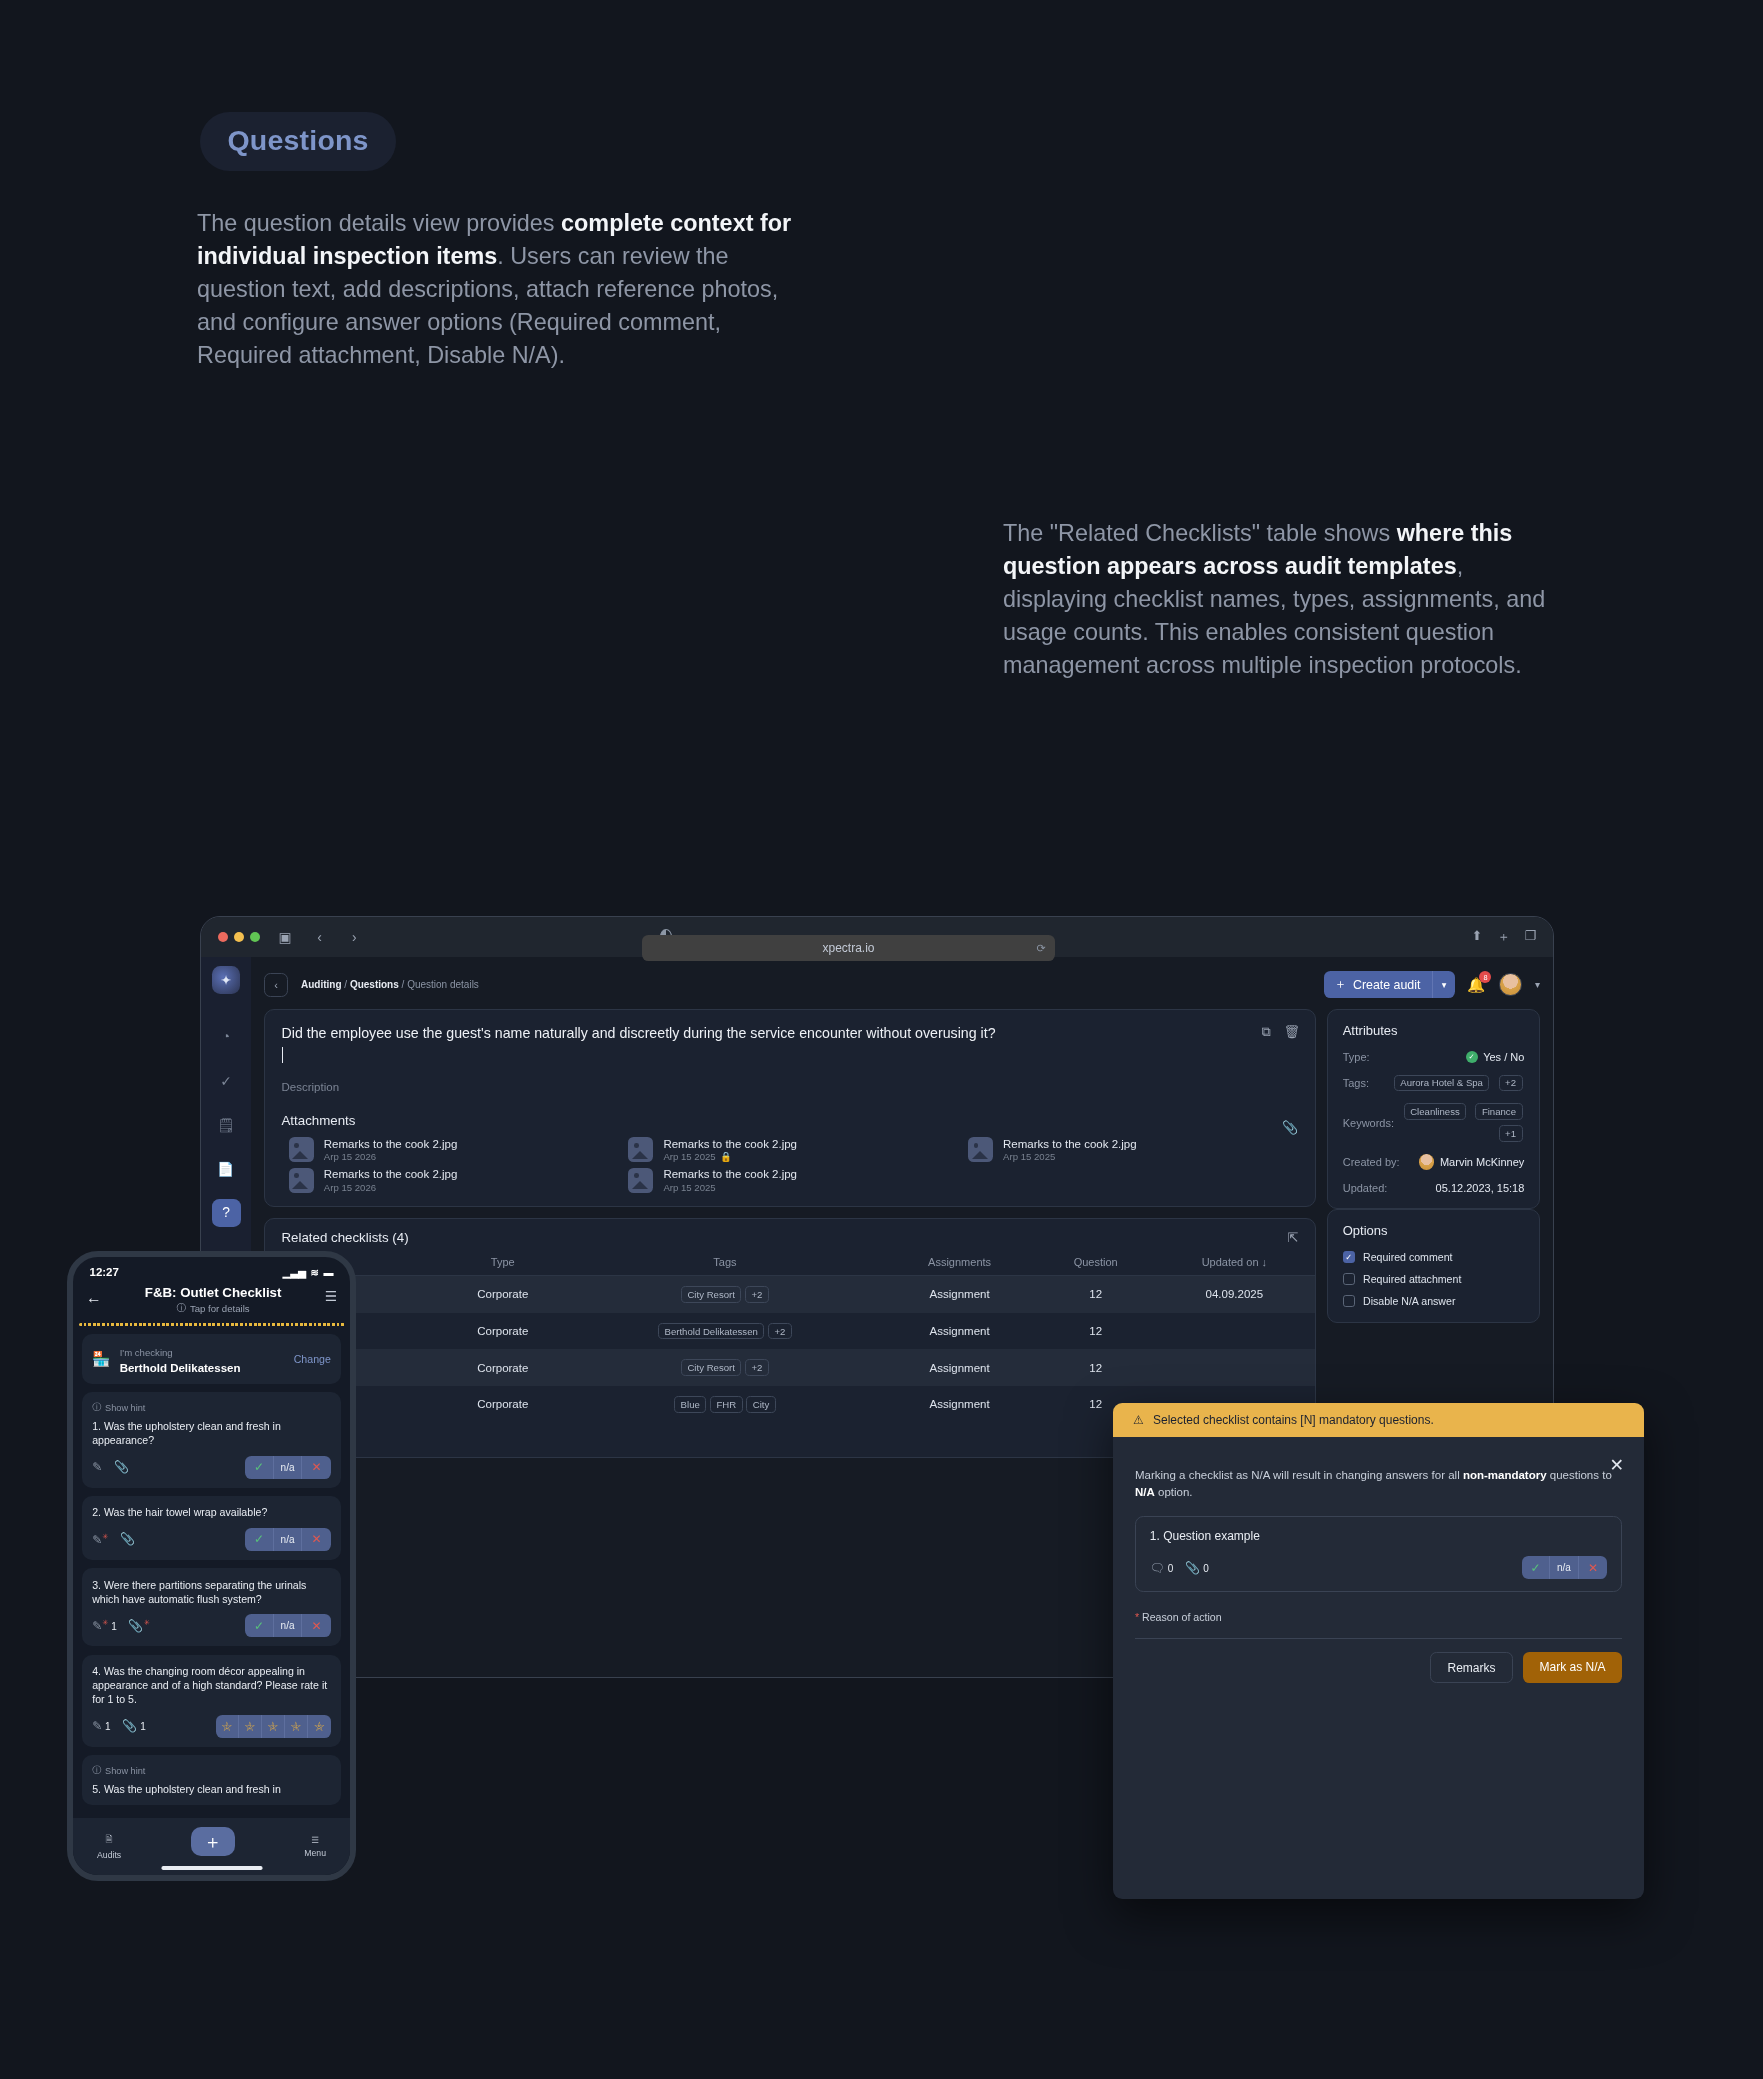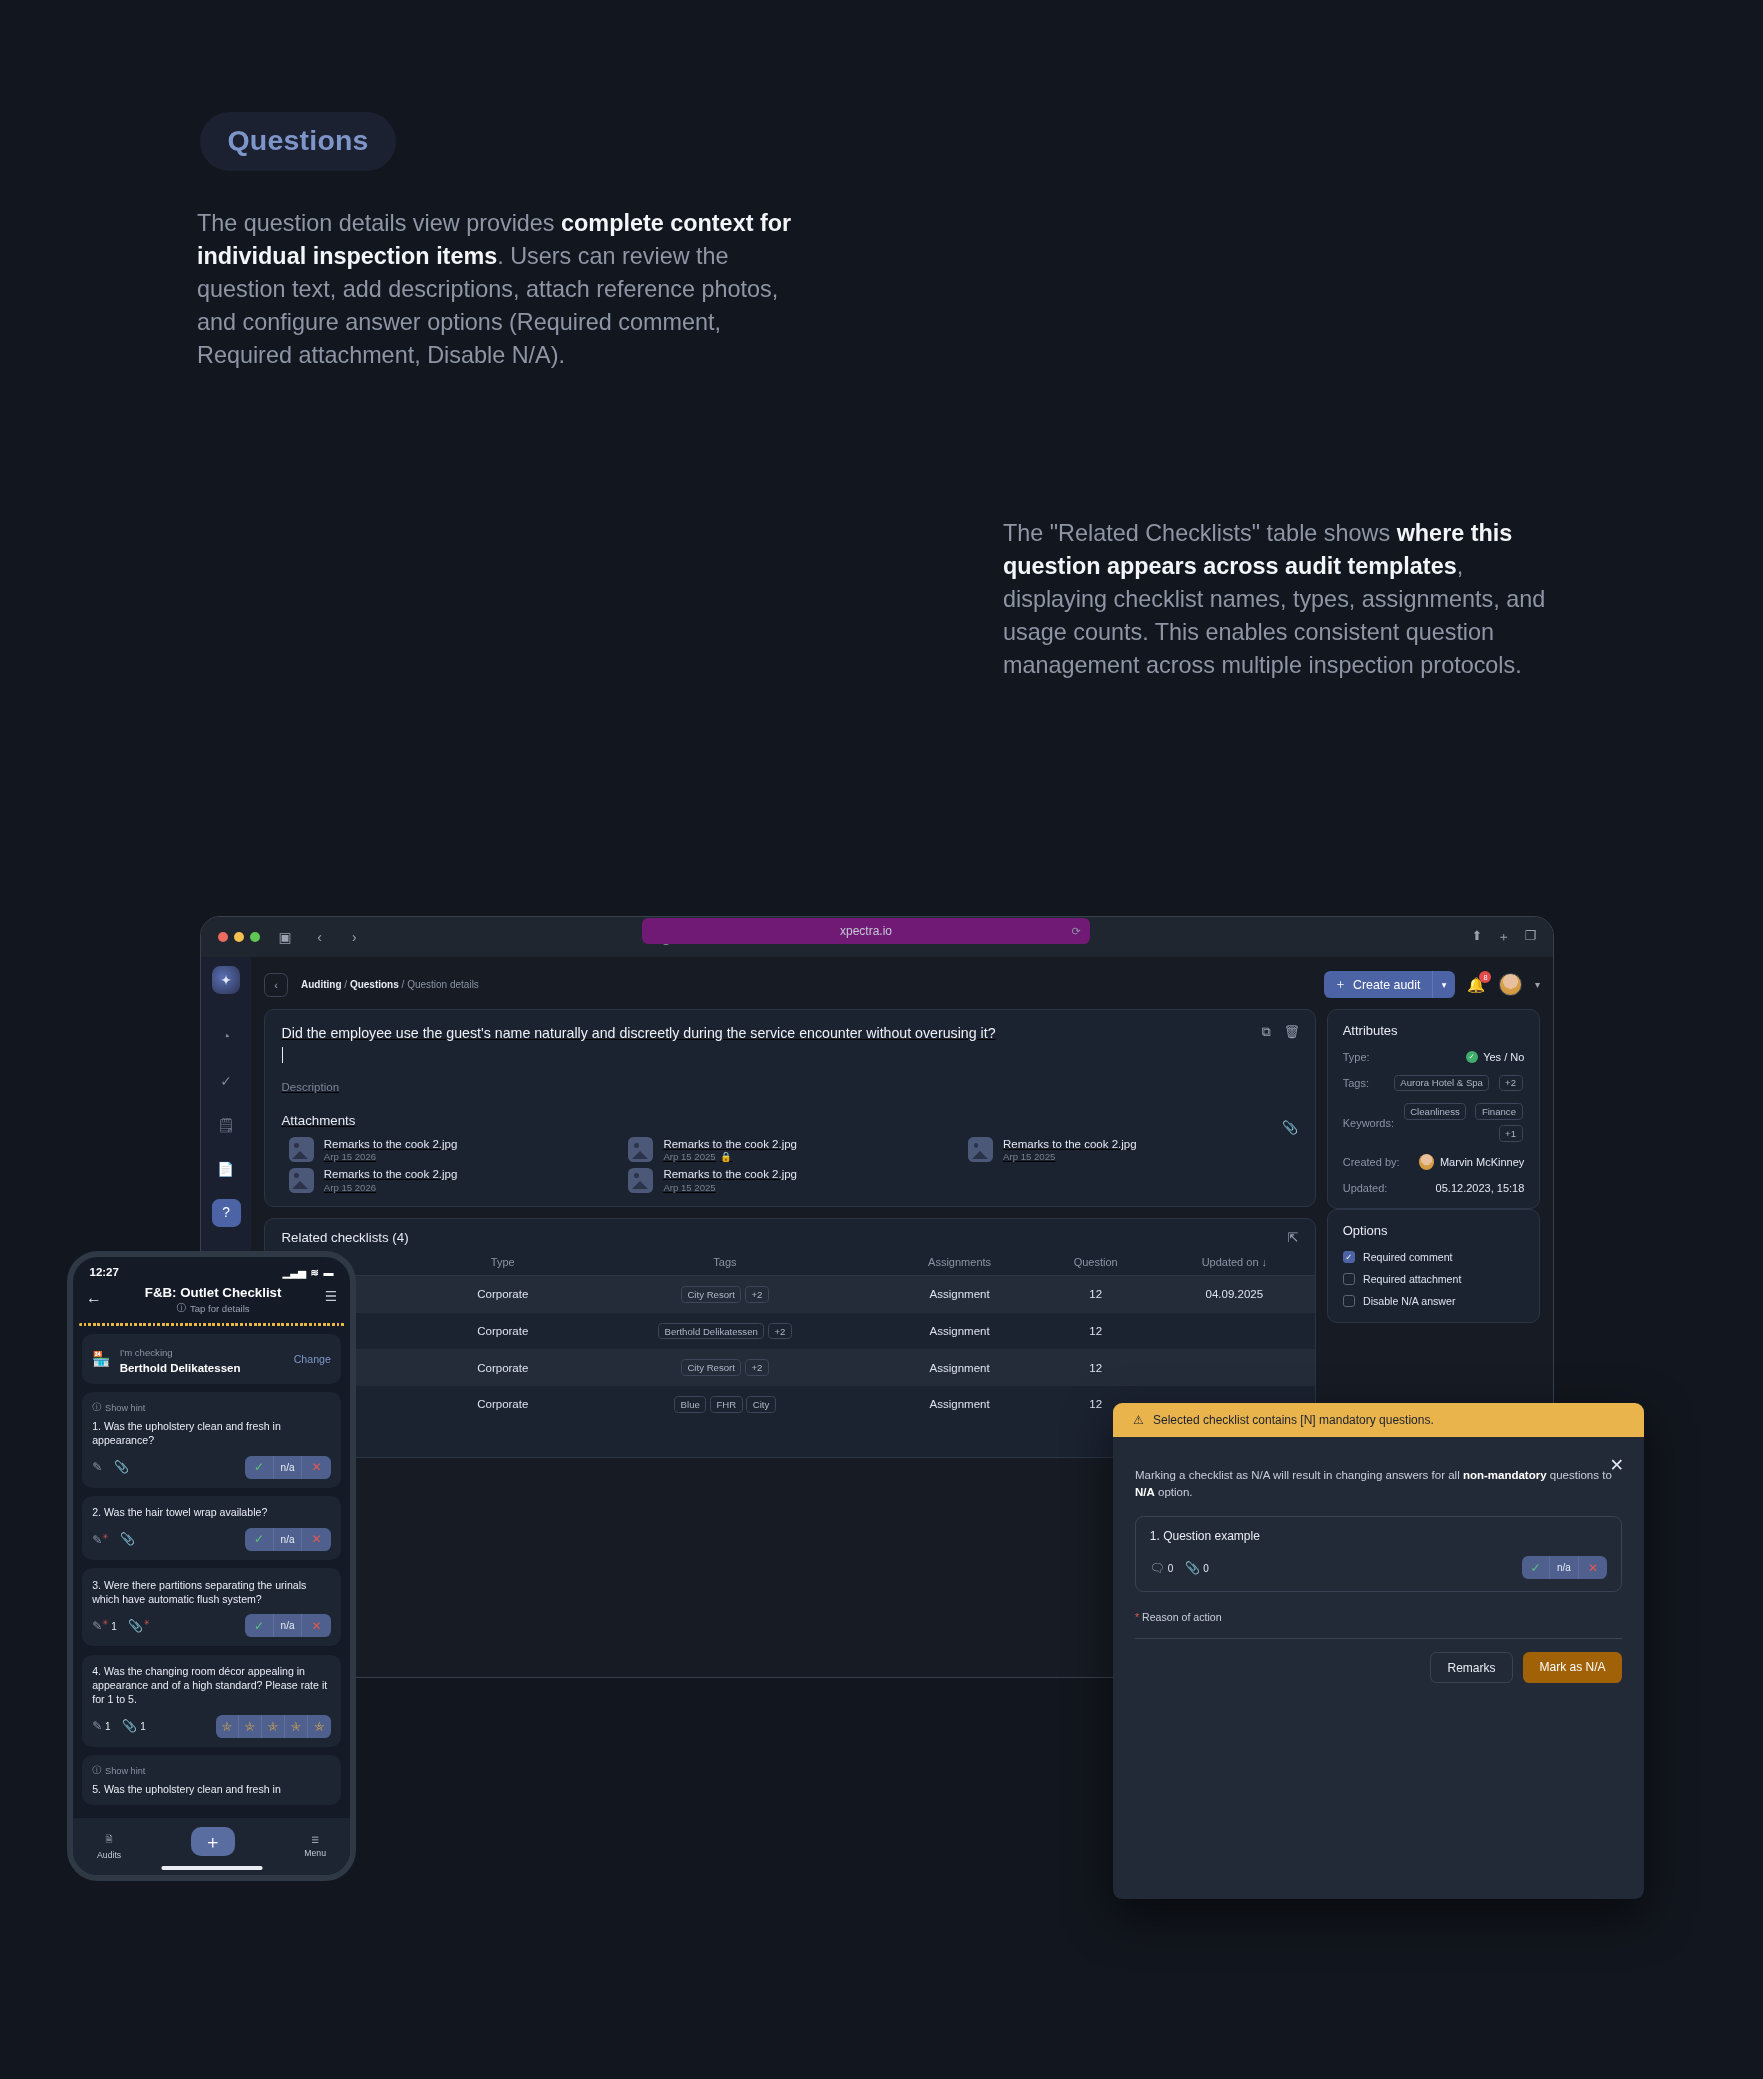--- a/index.html
+++ b/index.html
@@ -28,22 +28,22 @@
     position: absolute; left: 200px; top: 916px; width: 1354px; height: 762px;
     background: #1b212c; border: 1.8px solid #39414f; border-radius: 20px 20px 5.5px 5.5px;
     overflow: hidden;
   }
   .chrome-bar { height: 40px; background: #20262f; display: flex; align-items: center; padding: 0 16.5px; position: relative; }
   .dots { display: flex; gap: 6.4px; }
   .dot { width: 10px; height: 10px; border-radius: 50%; }
   .dot.r { background: #ec6a5e; } .dot.y { background: #f3bf4f; } .dot.g { background: #61c554; }
   .chrome-icn { width: 20px; height: 20px; margin-left: 14.7px; display: flex; align-items: center; justify-content: center; color: #9aa3b2; font-size: 13.8px; }
   .urlbar {
-    position: absolute; left: 441px; top: 1px; width: 448px; height: 26px;
-    background: #701a75; border-radius: 6.4px; display: flex; align-items: center; justify-content: center;
+    position: absolute; left: 441px; top: 18px; width: 413px; height: 26px;
+    background: #404040; border-radius: 6.4px; display: flex; align-items: center; justify-content: center;
     color: #c3cad6; font-size: 12px;
   }
   .url-refresh { position: absolute; right: 9.2px; color: #8d97a6; font-size: 11px; }
   .half-circle { position: absolute; left: 459px; top: 12px; width: 12px; height: 15.6px; border: 1.5px solid #8d97a6; border-radius: 50%; background: linear-gradient(to right,#8d97a6 50%, transparent 50%); }
   .chrome-right { position: absolute; right: 16.5px; display: flex; gap: 14.7px; color: #9aa3b2; font-size: 13px; }
 
   .app { display: flex; height: 722px; background: #161b24; }
 
   
   .rail { width: 50px; background: #1a2030; display: flex; flex-direction: column; align-items: center; padding-top: 9.2px; gap: 16.5px; flex: none; }
@@ -60,21 +60,21 @@
   .btn-create { display: flex; align-items: center; background: #4c63a5; border-radius: 6.4px; height: 27.5px; color: #fff; font-size: 12.4px; }
   .btn-create .lbl { padding: 0 12px 0 10px; display: flex; align-items: center; gap: 6.4px; }
   .btn-create .caret { border-left: 0.9px solid #6175b3; padding: 0 8.3px; height: 100%; display: flex; align-items: center; font-size: 9.2px; }
   .bell { position: relative; color: #9aa3b2; font-size: 14.7px; }
   .bell .badge { position: absolute; top: -4.6px; right: -5.5px; background: #e24b4b; color: #fff; font-size: 7.3px; border-radius: 50%; width: 12px; height: 12px; display: flex; align-items: center; justify-content: center; }
   .avatar { width: 23px; height: 23px; border-radius: 50%; background: radial-gradient(circle at 50% 35%, #e8c0a0 42%, #d8a24a 43%, #c98f38 100%); border: 1.4px solid #3b4455; }
 
   .main-row { display: flex; gap: 11px; margin-top: 5.5px; }
   .card { background: #1b2230; border: 0.9px solid #2c3545; border-radius: 10px; }
   .left-col { flex: 1; min-width: 0; }
-  .qcard { padding: 14.7px 16.5px 13px; position: relative; text-decoration: underline; }
+  .qcard { padding: 14.7px 16.5px 13px; position: relative; }
   .qtext { font-size: 14.2px; color: #eef1f6; line-height: 1.35; padding-right: 50px; }
   .qcaret { display: block; width: 1.4px; height: 15.6px; background: #e7ebf2; margin-top: 3.7px; }
   .qicons { position: absolute; right: 14.7px; top: 14.7px; display: flex; gap: 13px; color: #9aa3b2; font-size: 13px; }
   .lbl-desc { color: #7b8494; font-size: 11.5px; margin-top: 18.4px; }
   .att-h { color: #e7ebf2; font-size: 13.3px; margin-top: 20px; font-weight: 500; }
   .clip-r { position: absolute; right: 16.5px; top: 110px; color: #9aa3b2; font-size: 13px; }
   .att-grid { display: grid; grid-template-columns: repeat(3, 1fr); gap: 5.5px 9.2px; margin-top: 9.2px; padding-left: 7.3px; }
   .att { display: flex; align-items: center; gap: 10px; }
   .att-thumb { width: 25px; height: 25px; border-radius: 5.5px; background: #4c5878; display: flex; align-items: flex-end; justify-content: center; position: relative; flex: none; }
   .att-thumb::before { content: ""; position: absolute; top: 5.5px; left: 5.5px; width: 4.6px; height: 4.6px; border-radius: 50%; background: #2b3348; }

